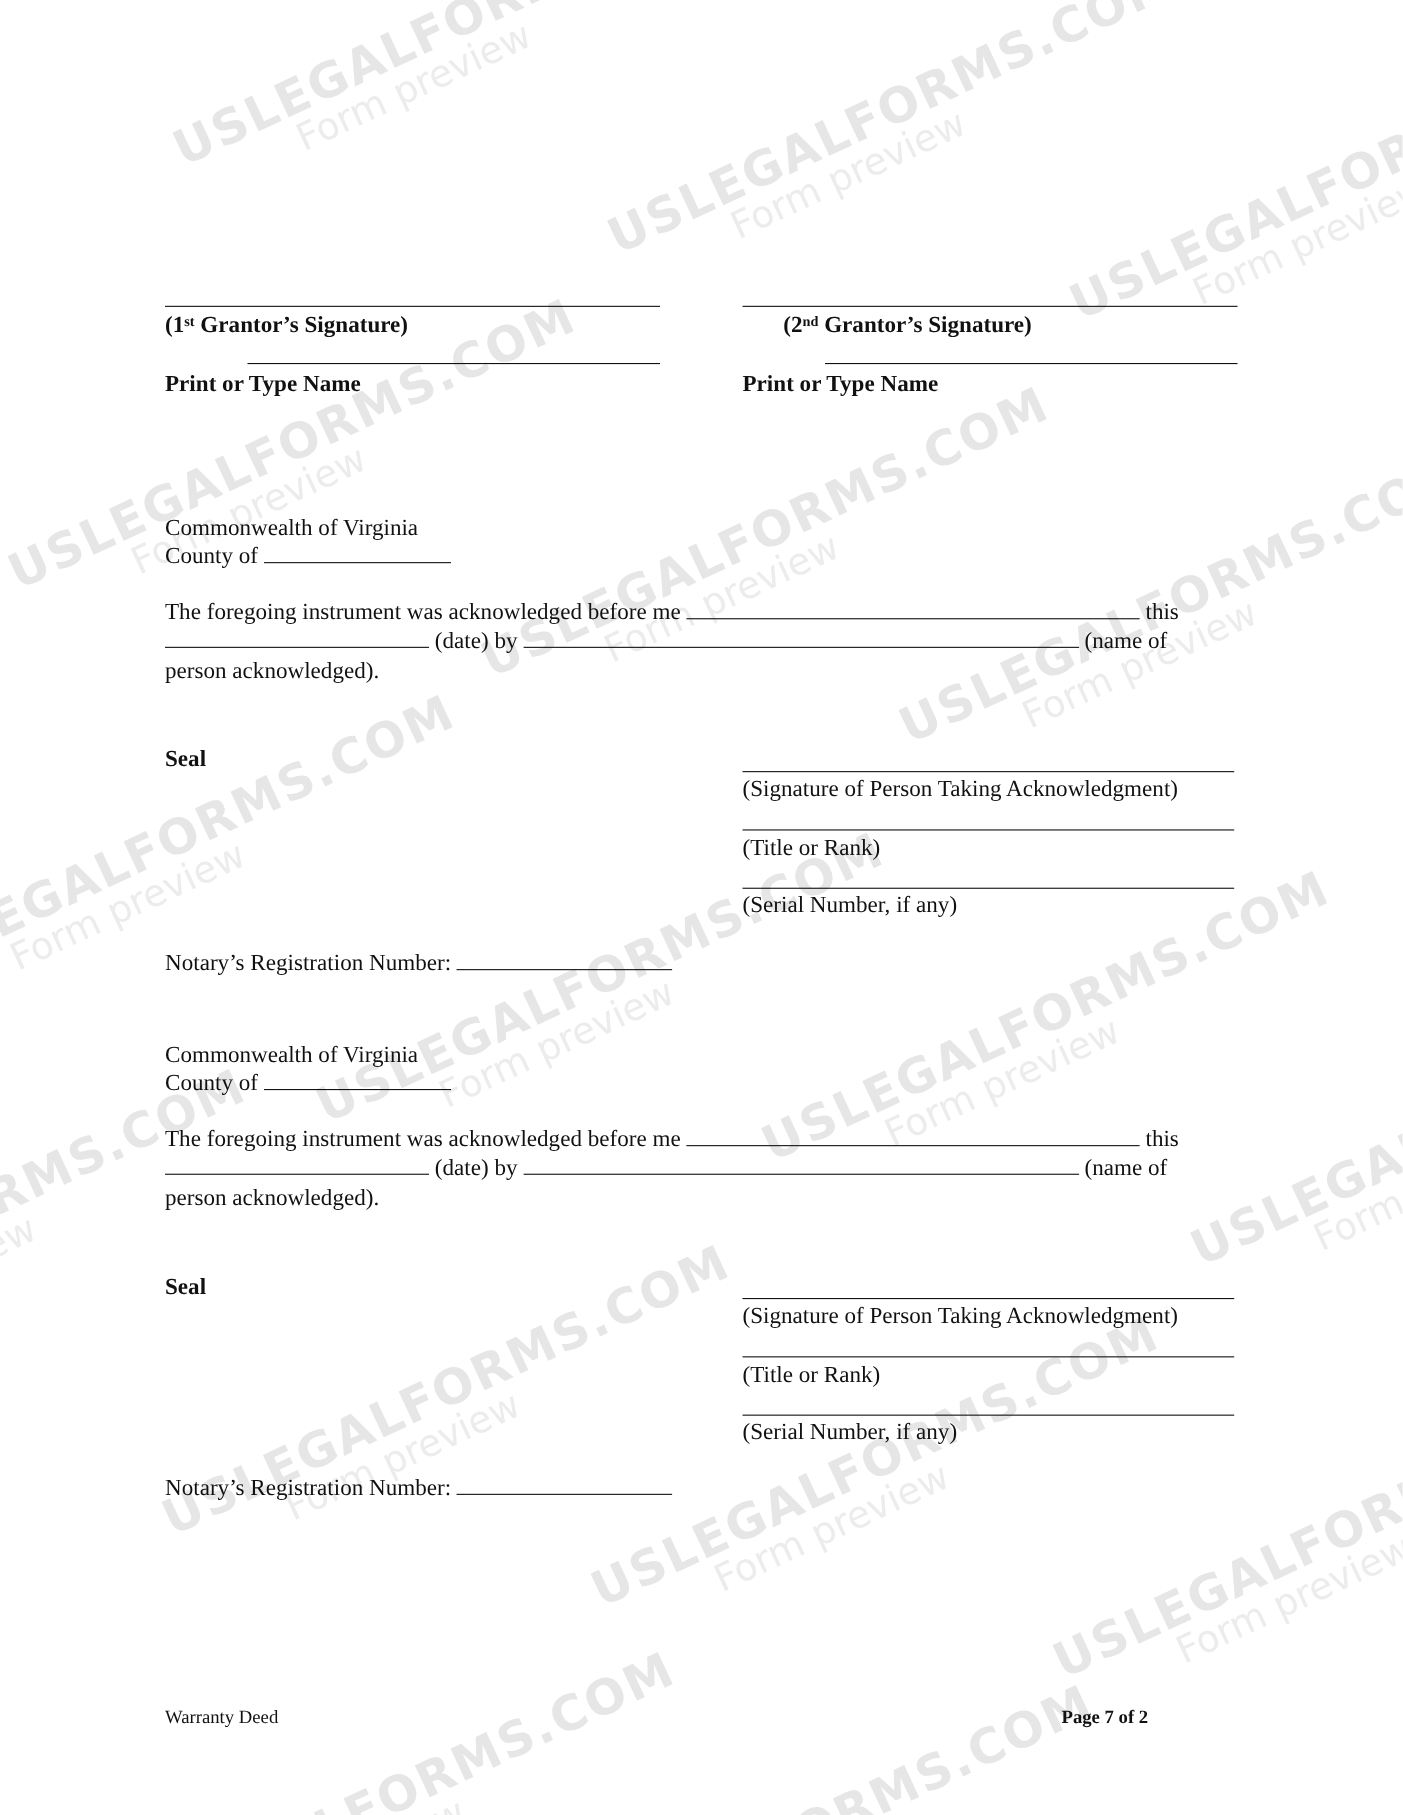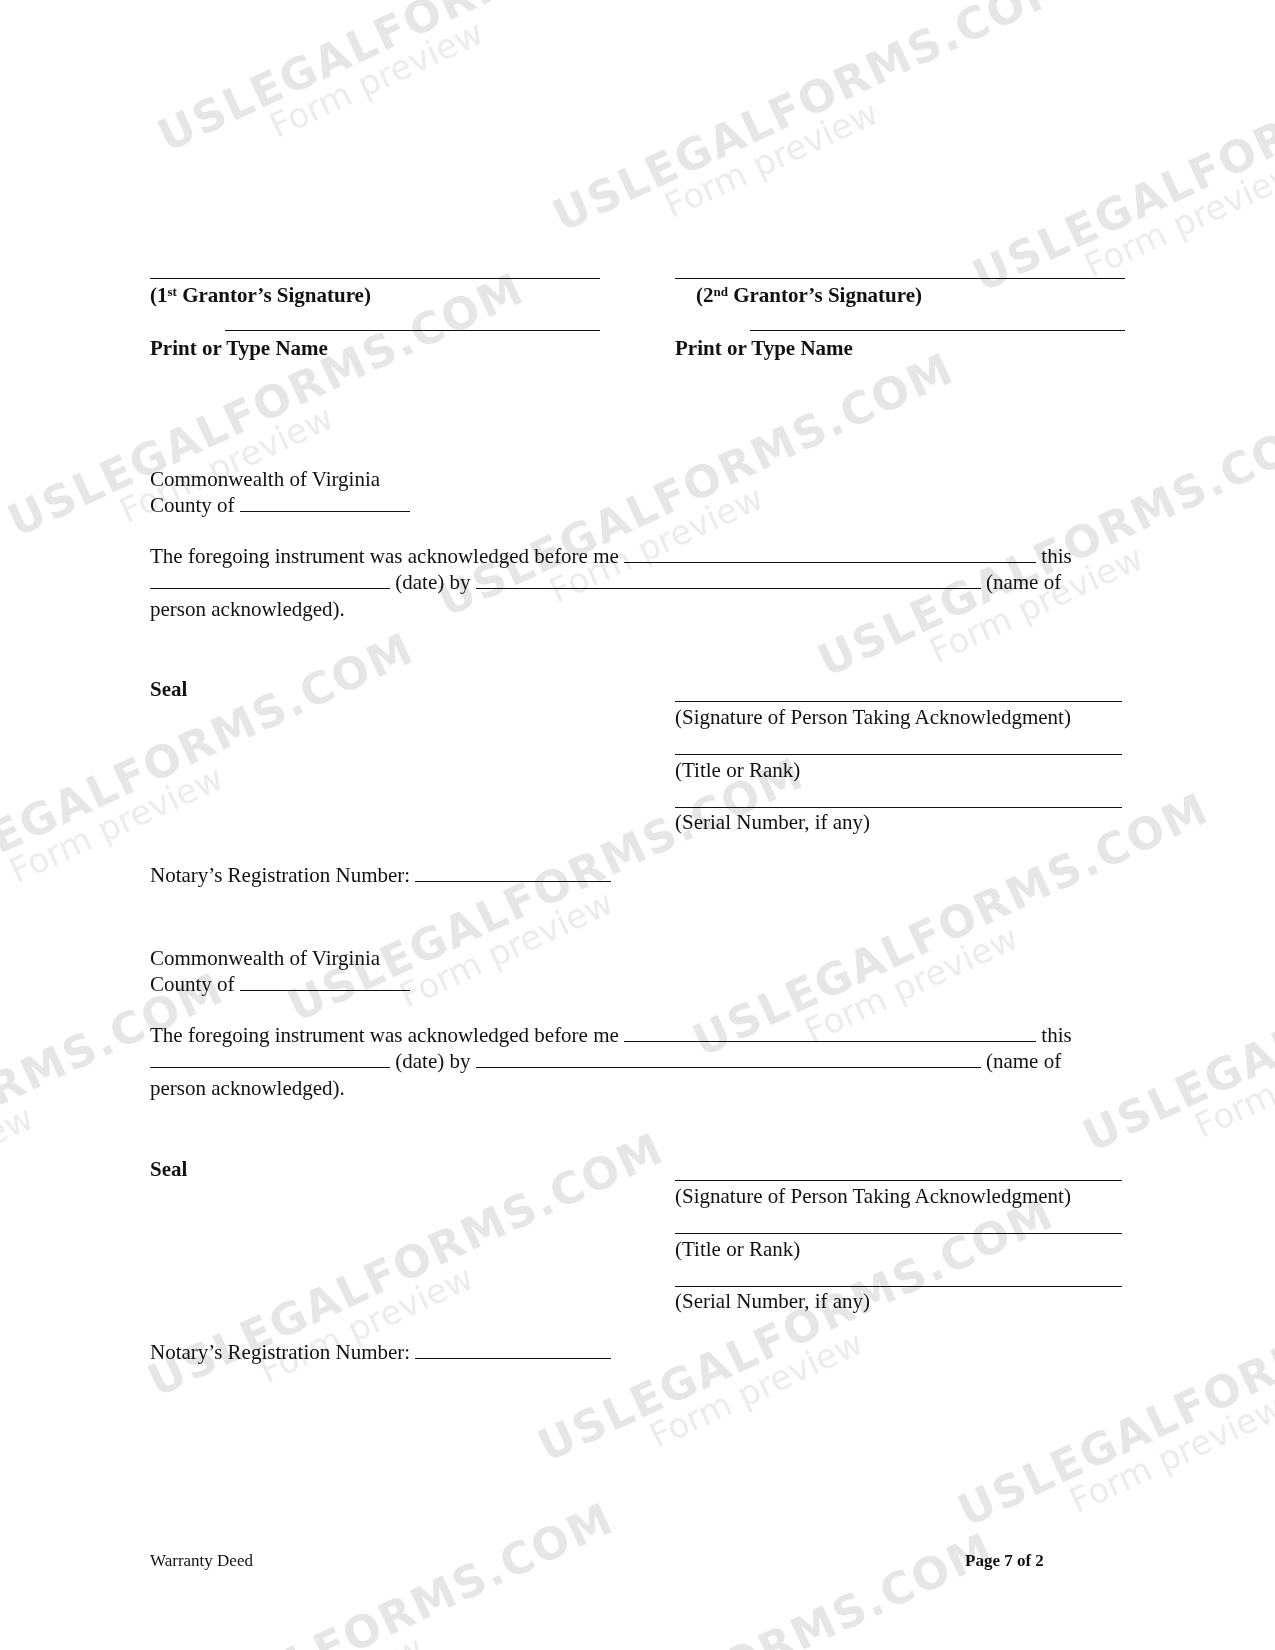--- a/index.html
+++ b/index.html
@@ -93,21 +93,21 @@
 
   <div class="content">
 
 
     <div class="rule" style="left:150px; top:278px; width:450px;"></div>
     <div class="t b" style="left:150px; top:283px;">(<span>1</span><span class="sup">st</span><span> Grantor’s Signature)</span></div>
     <div class="rule" style="left:225px; top:330px; width:375px;"></div>
     <div class="t b" style="left:150px; top:336px;">Print or Type Name</div>
 
     <div class="rule" style="left:675px; top:278px; width:450px;"></div>
-    <div class="t b" style="left:696px; top:283px;">(<span>2</span><span class="sup">nd</span><span> Grantor’s Signature)</span></div>
+    <div class="t b" style="left:712px; top:283px;">(<span>2</span><span class="sup">nd</span><span> Grantor’s Signature)</span></div>
     <div class="rule" style="left:750px; top:330px; width:375px;"></div>
     <div class="t b" style="left:675px; top:336px;">Print or Type Name</div>
 
     <div>
       <div class="t" style="left:150px; top:467px;">Commonwealth of Virginia</div>
       <div class="t" style="left:150px; top:493px;"><span>County of</span> <span class="blank" style="width:170px;"></span></div>
 
       <div class="t" style="left:150px; top:544px;"><span>The foregoing instrument was acknowledged before me</span> <span class="blank" style="width:412px;"></span> <span>this</span></div>
       <div class="t" style="left:150px; top:570px;"><span class="blank" style="width:240px;"></span> <span>(date) by</span> <span class="blank" style="width:505px;"></span> <span>(name of</span></div>
       <div class="t" style="left:150px; top:597px;">person acknowledged).</div>

